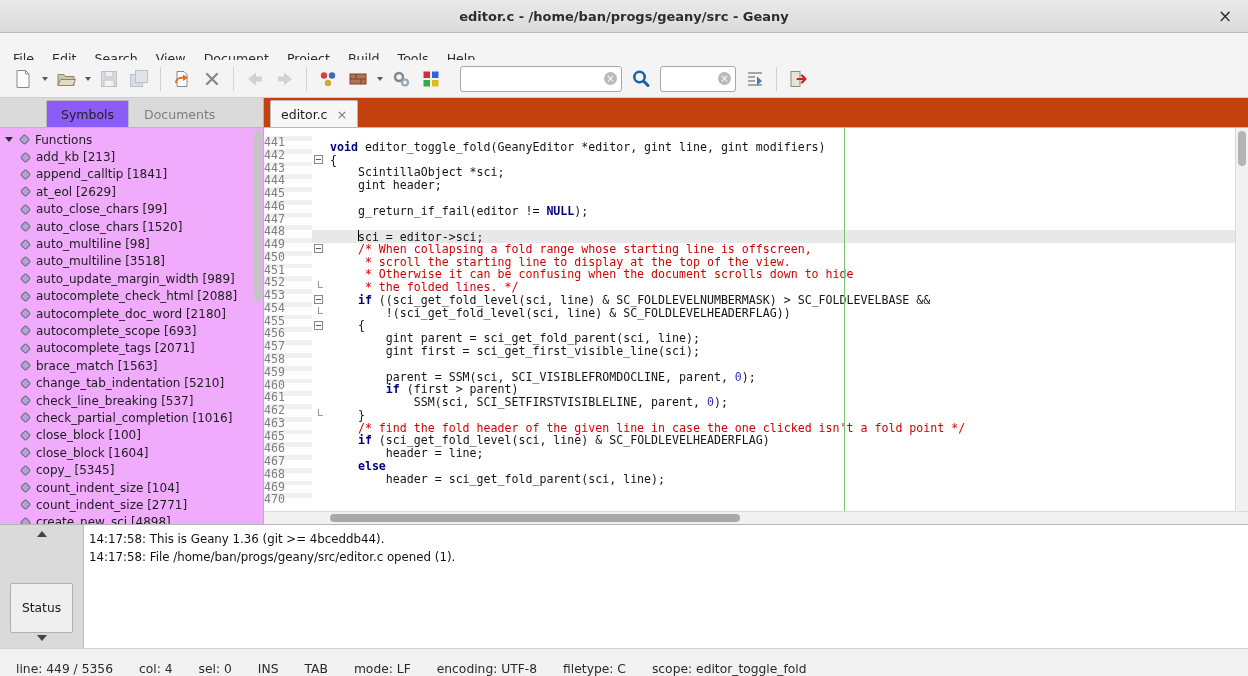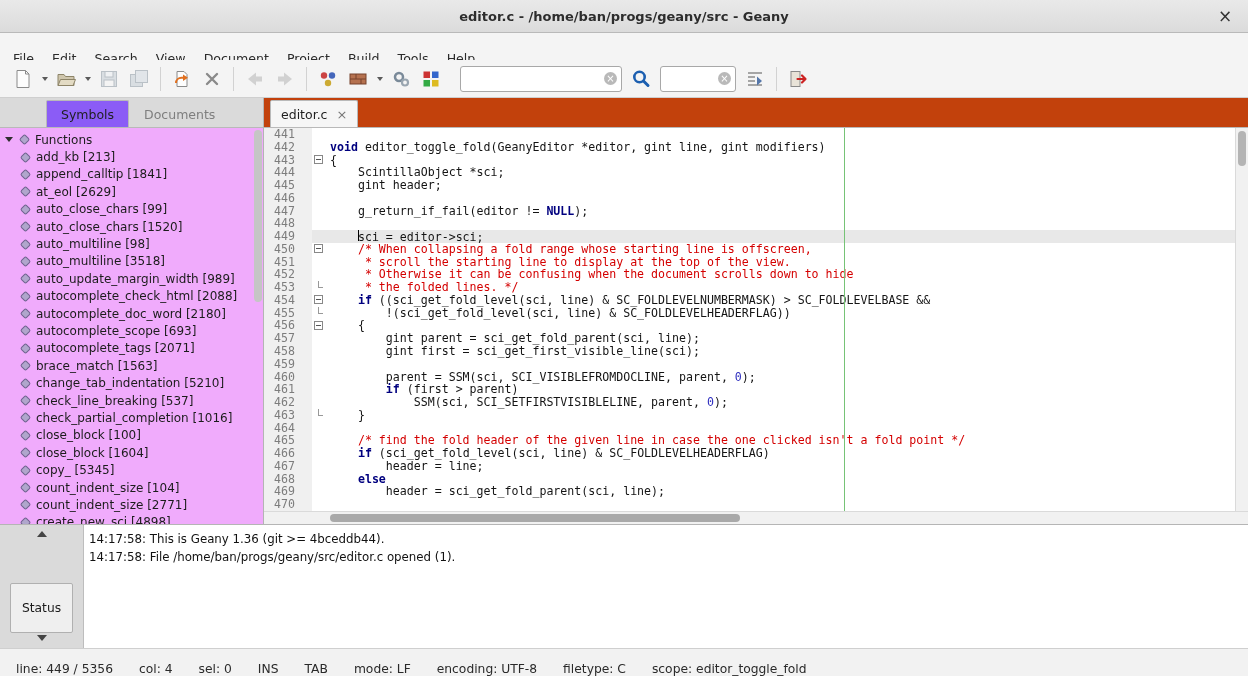--- a/index.html
+++ b/index.html
@@ -57,21 +57,21 @@
   
   .editor-col { flex:1; display:flex; flex-direction:column; min-width:0; }
   .edit-tabbar { height:30px; flex:0 0 30px; background:#c2410c; border-bottom:1px solid #b9b9b9; display:flex; align-items:flex-end; padding-left:6px; }
   .etab { height:27px; padding:0 10px; display:flex; align-items:center; font-size:12.5px; color:#1f1f1f;
           background:#f6f6f6; border:1px solid #b9b9b9; border-bottom:none; border-radius:2px 2px 0 0; }
   .tab-close { margin-left:9px; color:#777; font-size:13px; line-height:1; }
 
   .code-area { height:382.98px; flex:0 0 382.98px; background:#fff; position:relative; overflow:hidden;
                font-family:"DejaVu Sans Mono","Liberation Mono",monospace; font-size:11.6px; }
   .code-line { display:flex; height:12.766px; line-height:12.766px; white-space:pre; }
-  .ln { width:48px; flex:0 0 48px; background:#f0f0f0; color:#7d7d7d; text-align:center; padding-right:7px; }
+  .ln { width:48px; flex:0 0 48px; background:#f0f0f0; color:#7d7d7d; text-align:left; padding-right:7px;margin-top:8px; }
   .fm { width:14px; flex:0 0 14px; background:#fff; position:relative; }
   .fbox { position:absolute; left:2px; top:1.5px; width:9px; height:9px; border:1px solid #888; background:#fff; }
   .fbox::after { content:''; position:absolute; left:1px; right:1px; top:3px; border-top:1px solid #555; }
   .fend { position:absolute; left:6px; top:0; width:5px; height:7px; border-left:1px solid #999; border-bottom:1px solid #999; }
   .ct { flex:1; padding-left:4px; color:#141414; }
   .code-line.cur .ct, .code-line.cur .fm { background:var(--current-line-bg); }
   .tk-k { color:var(--keyword); font-weight:bold; }
   .tk-c { color:var(--comment); }
   .tk-n { color:var(--number); }
   .tk-caret { display:inline-block; width:0; border-left:1px solid var(--caret); margin-right:-1px; height:11px; }
@@ -465,21 +465,20 @@
             <div class="code-line"><span class="ln">454</span><span class="fm"><span class="fbox"></span></span><span class="ct"><span>    </span><span class="tk-k">if</span><span> ((sci_get_fold_level(sci, line) &amp; SC_FOLDLEVELNUMBERMASK) &gt; SC_FOLDLEVELBASE &amp;&amp;</span></span></div>
             <div class="code-line"><span class="ln">455</span><span class="fm"><span class="fend"></span></span><span class="ct"><span>        !(sci_get_fold_level(sci, line) &amp; SC_FOLDLEVELHEADERFLAG))</span></span></div>
             <div class="code-line"><span class="ln">456</span><span class="fm"><span class="fbox"></span></span><span class="ct"><span>    {</span></span></div>
             <div class="code-line"><span class="ln">457</span><span class="fm"></span><span class="ct"><span>        gint parent = sci_get_fold_parent(sci, line);</span></span></div>
             <div class="code-line"><span class="ln">458</span><span class="fm"></span><span class="ct"><span>        gint first = sci_get_first_visible_line(sci);</span></span></div>
             <div class="code-line"><span class="ln">459</span><span class="fm"></span><span class="ct"></span></div>
             <div class="code-line"><span class="ln">460</span><span class="fm"></span><span class="ct"><span>        parent = SSM(sci, SCI_VISIBLEFROMDOCLINE, parent, </span><span class="tk-n">0</span><span>);</span></span></div>
             <div class="code-line"><span class="ln">461</span><span class="fm"></span><span class="ct"><span>        </span><span class="tk-k">if</span><span> (first &gt; parent)</span></span></div>
             <div class="code-line"><span class="ln">462</span><span class="fm"></span><span class="ct"><span>            SSM(sci, SCI_SETFIRSTVISIBLELINE, parent, </span><span class="tk-n">0</span><span>);</span></span></div>
             <div class="code-line"><span class="ln">463</span><span class="fm"><span class="fend"></span></span><span class="ct"><span>    }</span></span></div>
-            <div class="code-line"><span class="ln">464</span><span class="fm"></span><span class="ct"></span></div>
             <div class="code-line"><span class="ln">465</span><span class="fm"></span><span class="ct"><span>    </span><span class="tk-c">/* find the fold header of the given line in case the one clicked isn't a fold point */</span></span></div>
             <div class="code-line"><span class="ln">466</span><span class="fm"></span><span class="ct"><span>    </span><span class="tk-k">if</span><span> (sci_get_fold_level(sci, line) &amp; SC_FOLDLEVELHEADERFLAG)</span></span></div>
             <div class="code-line"><span class="ln">467</span><span class="fm"></span><span class="ct"><span>        header = line;</span></span></div>
             <div class="code-line"><span class="ln">468</span><span class="fm"></span><span class="ct"><span>    </span><span class="tk-k">else</span></span></div>
             <div class="code-line"><span class="ln">469</span><span class="fm"></span><span class="ct"><span>        header = sci_get_fold_parent(sci, line);</span></span></div>
             <div class="code-line"><span class="ln">470</span><span class="fm"></span><span class="ct"></span></div>
           </div>
         <div class="llm"></div>
         <div class="vsb">
             <div class="thumb"></div>

